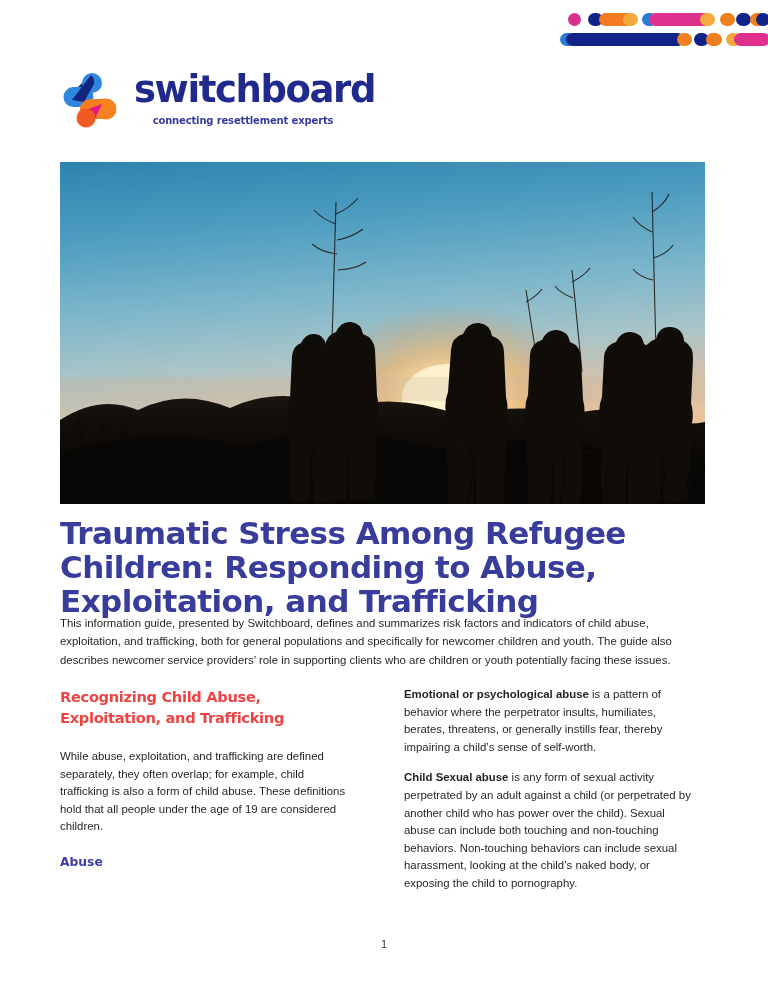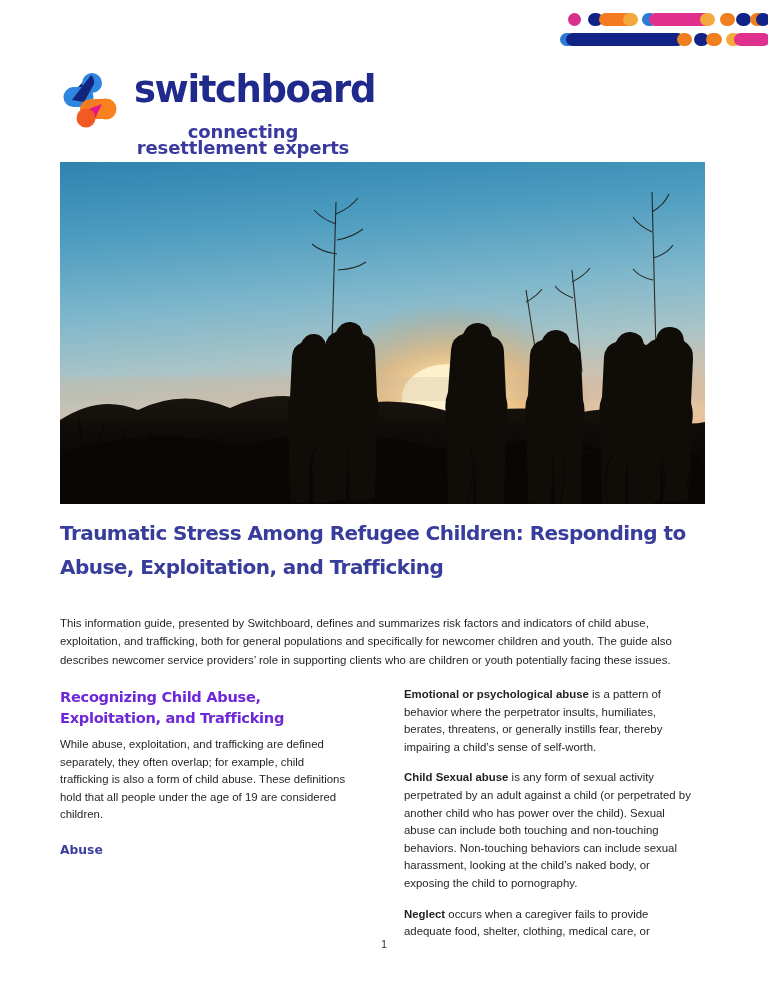--- a/index.html
+++ b/index.html
@@ -67,26 +67,26 @@
   .logo-word {
     font-family: "DejaVu Sans", sans-serif;
     font-size: 37px;
     font-weight: 700;
     letter-spacing: -1.4px;
     color: #1F2A8C;
     line-height: 44px;
   }
   .logo-tag {
     font-family: "DejaVu Sans", sans-serif;
-    font-size: 18px;
+    font-size: 10px;
     font-weight: 600;
     letter-spacing: -0.15px;
     color: #3A3A9E;
     line-height: 16px;
-    margin-top: 12px;
+    margin-top: 1px;
   }
 
   
   .hero {
     position: absolute;
     left: 60px;
     top: 162px;
     width: 645px;
     height: 342px;
     overflow: hidden;
@@ -94,21 +94,21 @@
   }
   .hero svg { display: block; width: 645px; height: 342px; }
 
   
   .doc-title {
     position: absolute;
     left: 60px;
     top: 516px;
     width: 648px;
     font-family: "DejaVu Sans", sans-serif;
-    font-size: 20px;
+    font-size: 31px;
     font-weight: 700;
     line-height: 34px;
     letter-spacing: -0.55px;
     color: #383C9B;
   }
 
   
   .intro {
     position: absolute;
     left: 60px;
@@ -135,22 +135,22 @@
   }
   .col.left  { left: 0; }
   .col.right { left: 344px; }
 
   h2.section-head {
     font-family: "DejaVu Sans", sans-serif;
     font-size: 14.6px;
     font-weight: 700;
     line-height: 21px;
     letter-spacing: -0.3px;
-    color: #6d28d9;
-    margin-bottom: 8px;
+    color: #ef4444;
+    margin-bottom: 20px;
   }
   h3.sub-head {
     font-family: "DejaVu Sans", sans-serif;
     font-size: 12.3px;
     font-weight: 700;
     line-height: 17px;
     color: #3B3E9E;
     margin: 18px 0 28px 0;
   }
   p.body {
@@ -340,20 +340,19 @@
 
     <div class="col left">
       <h2 class="section-head">Recognizing Child Abuse, Exploitation, and Trafficking</h2>
       <p class="body">While abuse, exploitation, and trafficking are defined separately, they often overlap; for example, child trafficking is also a form of child abuse. These definitions hold that all people under the age of 19 are considered children.</p>
       <h3 class="sub-head">Abuse</h3>
     </div>
 
     <div class="col right">
       <p class="body"><b>Emotional or psychological abuse</b><span> is a pattern of behavior where the perpetrator insults, humiliates, berates, threatens, or generally instills fear, thereby impairing a child’s sense of self-worth.</span></p>
       <p class="body"><b>Child Sexual abuse</b><span> is any form of sexual activity perpetrated by an adult against a child (or perpetrated by another child who has power over the child). Sexual abuse can include both touching and non-touching behaviors. Non-touching behaviors can include sexual harassment, looking at the child’s naked body, or exposing the child to pornography.</span></p>
-      <p class="body"><b>Neglect</b><span> occurs when a caregiver fails to provide adequate food, shelter, clothing, medical care, or</span></p>
     </div>
 
   </div>
 
   <div class="page-number">1</div>
 
 </div>
 
 </body></html>

